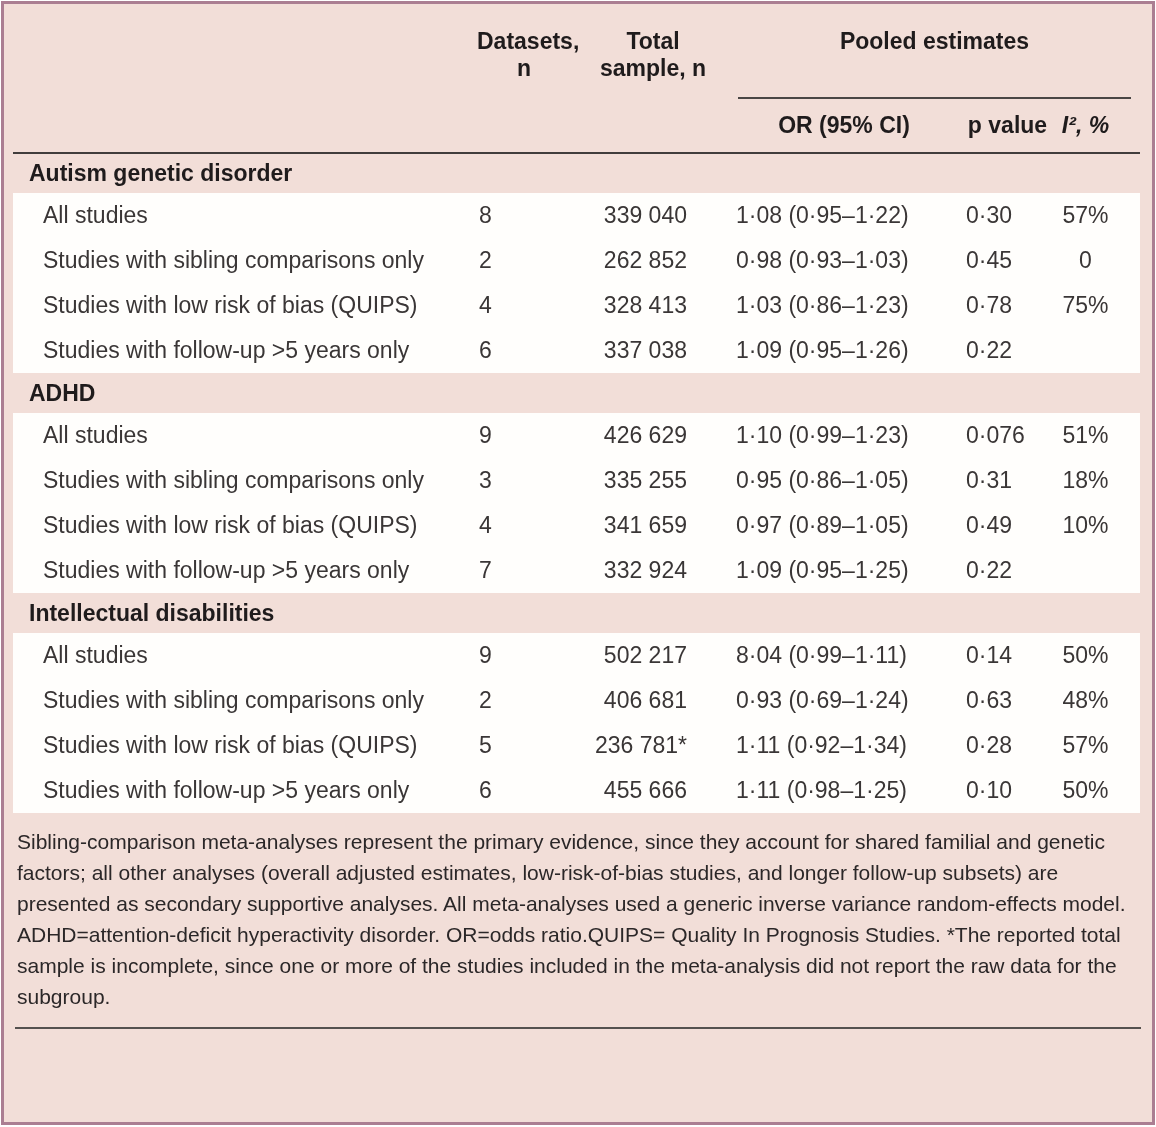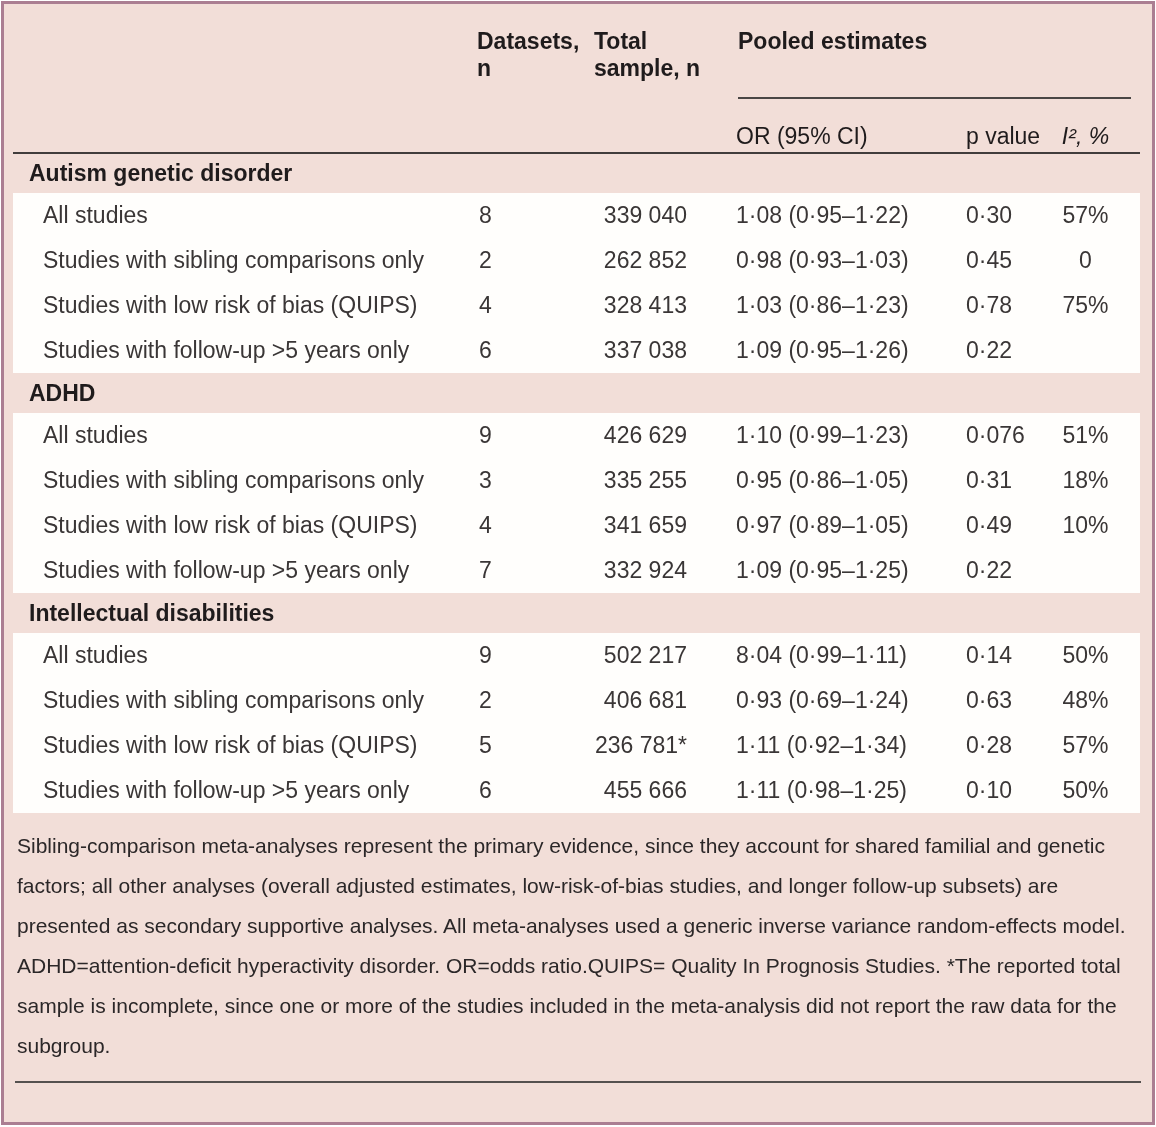--- a/index.html
+++ b/index.html
@@ -19,32 +19,32 @@
     color: #262223;
   }
   table.tbl {
     width: 1127px;
     border-collapse: collapse;
     table-layout: fixed;
   }
   .tbl th, .tbl td { font-size: 23px; }
   thead th {
     font-weight: bold;
-    text-align: left;
+    text-align: center;
     vertical-align: top;
     color: #1f1b1c;
   }
   tr.h1 { height: 95px; }
   tr.h2 { height: 54px; }
   tr.h1 th { padding-top: 24px; }
   th.rs, tr.h2 th { border-bottom: 2px solid #413d3c; }
   tr.h2 th {
     vertical-align: bottom;
-    padding-bottom: 2px;
-    font-weight: normal;
+    padding-bottom: 13px;
+    font-weight: bold;
   }
   th.c-datasets { padding-left: 14px; padding-right: 6px; }
   th.c-total   { padding-left: 17px; padding-right: 10px; }
   .pooled-wrap {
     margin-left: 16px;
     margin-right: 9px;
     height: 71px;
     border-bottom: 2px solid #4a4645;
   }
   th.c-or { padding-left: 14px; }
@@ -66,21 +66,21 @@
   td.cell-label    { padding-left: 30px; }
   td.cell-datasets { padding-left: 16px; }
   td.cell-total    { text-align: right; padding-right: 35px; }
   td.cell-or       { padding-left: 14px; }
   td.cell-p        { padding-left: 14px; }
   td.cell-i2       { text-align: center; padding-right: 18px; }
   .footnote {
     margin-top: 13px;
     padding: 0 4px;
     font-size: 21px;
-    line-height: 40px;
+    line-height: 31px;
     color: #2b2728;
   }
   .caption-rule {
     border-top: 2px solid #55514f;
     margin: 15px 2px 12px 2px;
   }
   .caption {
     padding: 0 4px;
     font-size: 23px;
     line-height: 35px;

